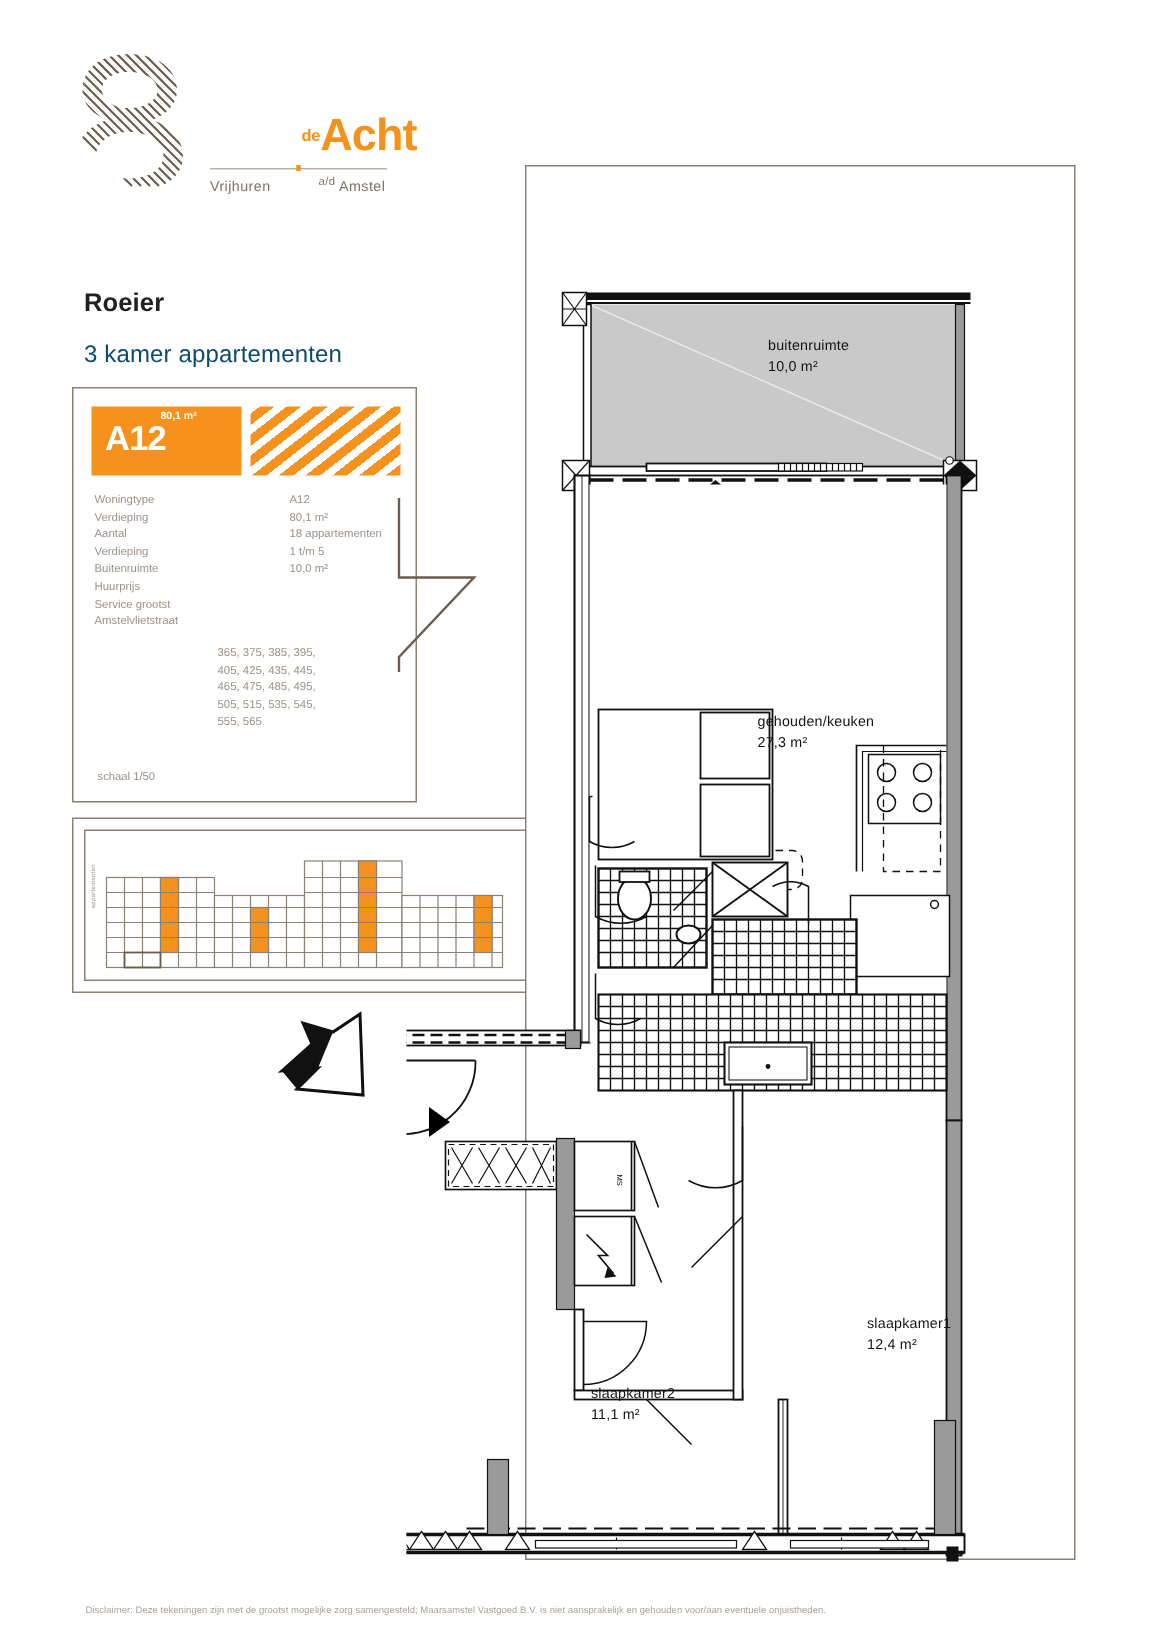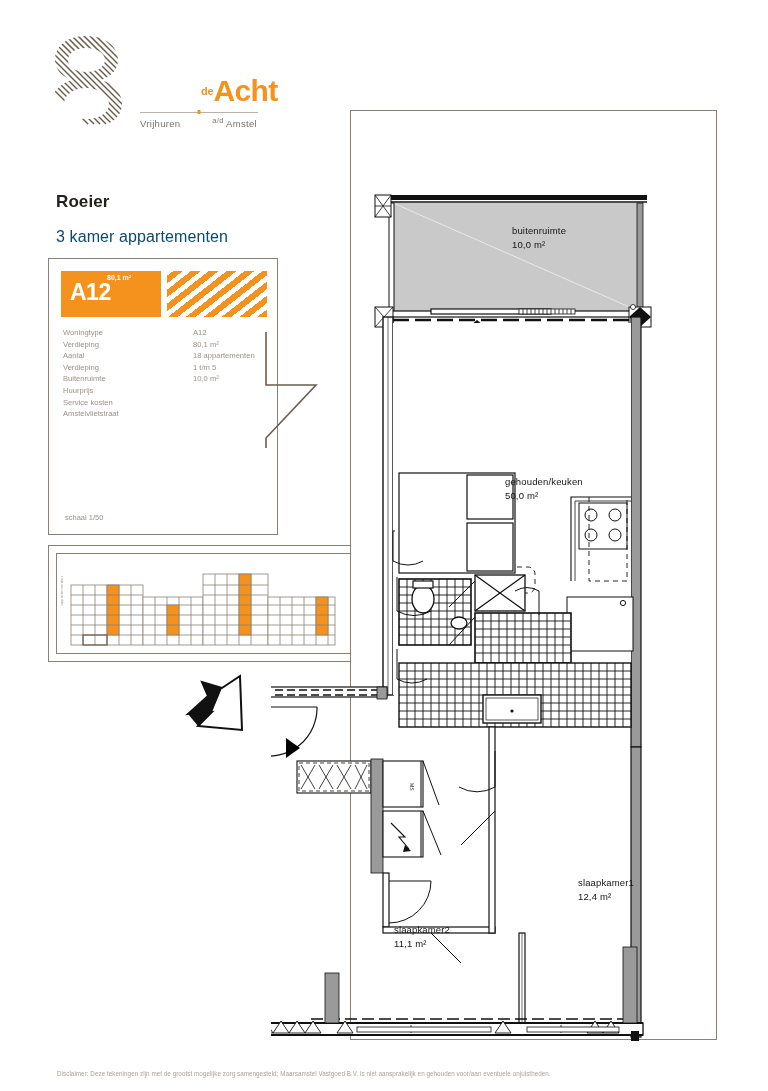--- a/index.html
+++ b/index.html
@@ -158,29 +158,36 @@
     </div>
     <div class="d-row">
       <div class="d-lab">Buitenruimte</div>
       <div class="d-val">10,0 m²</div>
     </div>
     <div class="d-row">
       <div class="d-lab">Huurprijs</div>
       <div class="d-val"></div>
     </div>
     <div class="d-row">
-      <div class="d-lab">Service kosten</div>
+      <div class="d-lab">Service grootst</div>
       <div class="d-val"></div>
     </div>
     <div class="d-row">
       <div class="d-lab">Amstelvlietstraat</div>
       <div class="d-val"></div>
     </div>
   </div>
 
+  <div id="addr-block">
+    <div>365, 375, 385, 395,</div>
+    <div>405, 425, 435, 445,</div>
+    <div>465, 475, 485, 495,</div>
+    <div>505, 515, 535, 545,</div>
+    <div>555, 565</div>
+  </div>
 
   <div id="scale-txt">schaal 1/50</div>
 </div>
 
 <svg class="abs" id="callout" viewBox="0 0 120 120">
   <polyline points="8,2 8,55 58,55 8,108 8,118" fill="none" stroke="#6b5c4d" stroke-width="1.6"></polyline>
 </svg>
 
 <div class="abs" id="keyplan">
   <div id="keyplan-inner"></div>
@@ -562,21 +569,21 @@
 
   <div id="ms-tag" style="left:58px;top:672px;">MS</div>
 </div>
 
 <div class="rlab abs" id="lab-buiten">
   <div>buitenruimte</div>
   <div class="a">10,0 m²</div>
 </div>
 <div class="rlab abs" id="lab-woon">
   <div>gehouden/keuken</div>
-  <div class="a">50,0 m²</div>
+  <div class="a">27,3 m²</div>
 </div>
 <div class="rlab abs" id="lab-sk2">
   <div>slaapkamer2</div>
   <div class="a">11,1 m²</div>
 </div>
 <div class="rlab abs" id="lab-sk1">
   <div>slaapkamer1</div>
   <div class="a">12,4 m²</div>
 </div>
 

